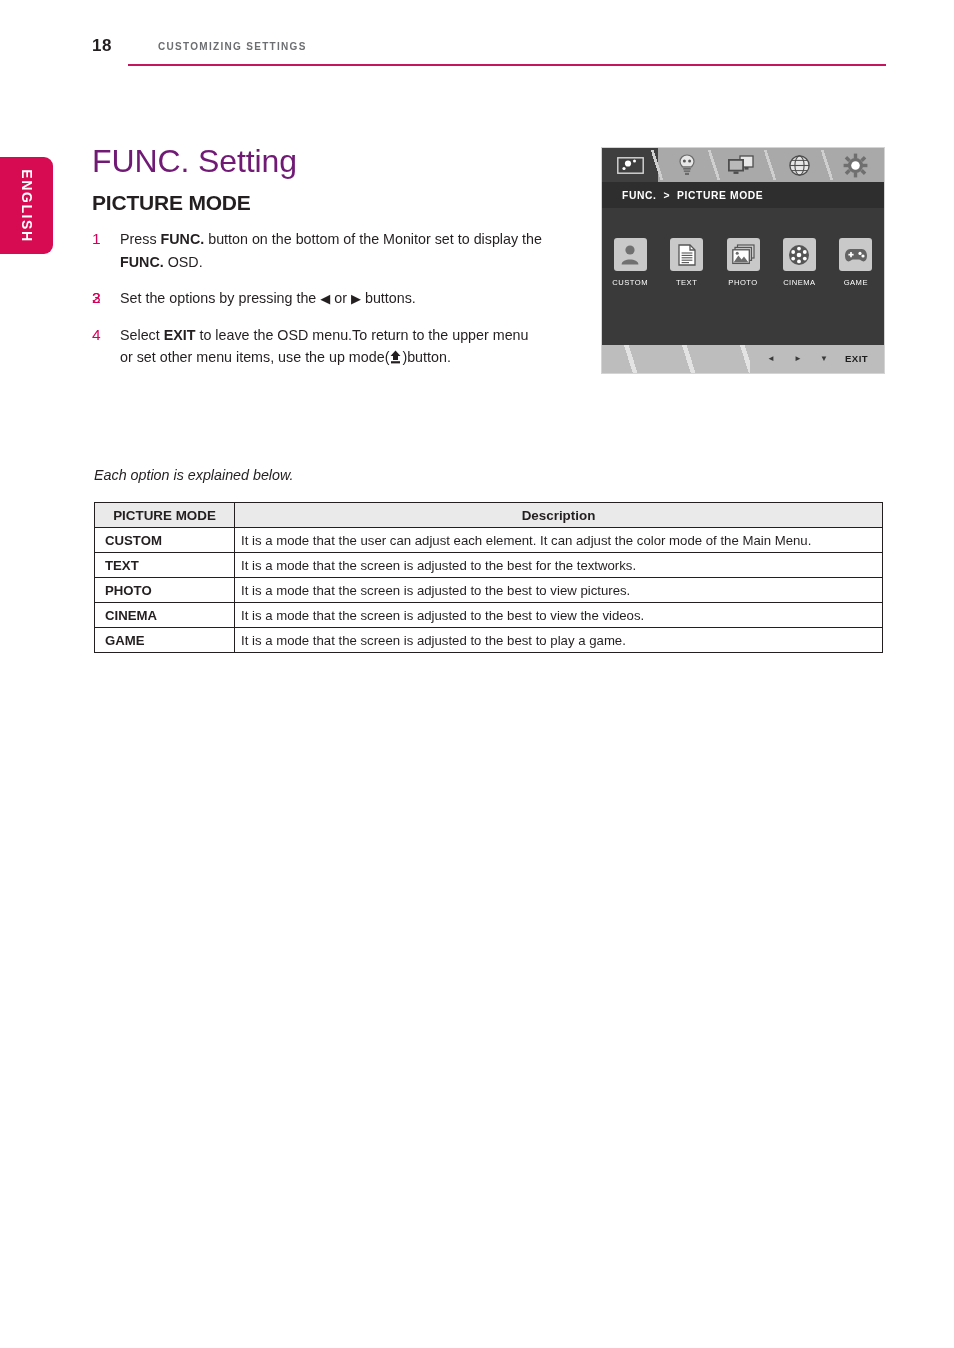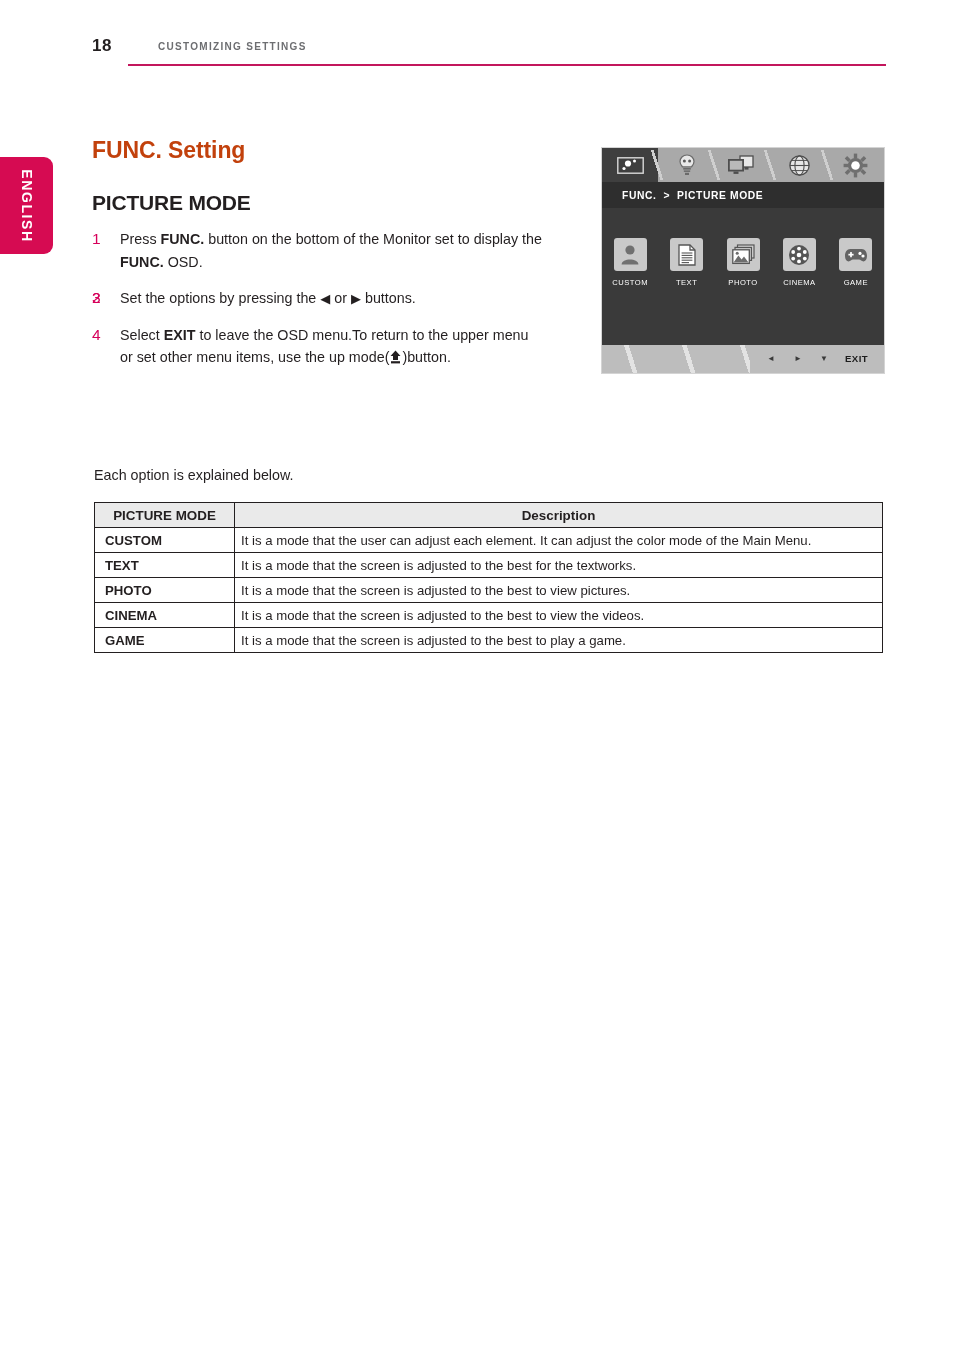--- a/index.html
+++ b/index.html
@@ -66,23 +66,23 @@
     color: #ffffff;
     font-size: 14px;
     font-weight: bold;
     letter-spacing: 1.6px;
   }
 
   
   .func-title {
     position: absolute;
     left: 92px; top: 122px;
-    font-size: 23px;
-    font-weight: bold;
-    color: #c2410c;
+    font-size: 32px;
+    font-weight: normal;
+    color: #701a75;
     letter-spacing: -0.1px;
   }
   .section-title {
     position: absolute;
     left: 92px; top: 174px;
     font-size: 21px;
     font-weight: bold;
     color: #231f20;
     letter-spacing: -0.2px;
   }
@@ -119,20 +119,21 @@
     width: 13px;
     height: 14px;
   }
 
   
   .table-intro {
     position: absolute;
     left: 94px; top: 467px;
     font-size: 14.3px;
     color: #231f20;
+    font-style: italic;
   }
 
   
   .mode-table {
     position: absolute;
     left: 94px; top: 502px;
     width: 789px;
     border-collapse: collapse;
     table-layout: fixed;
   }

